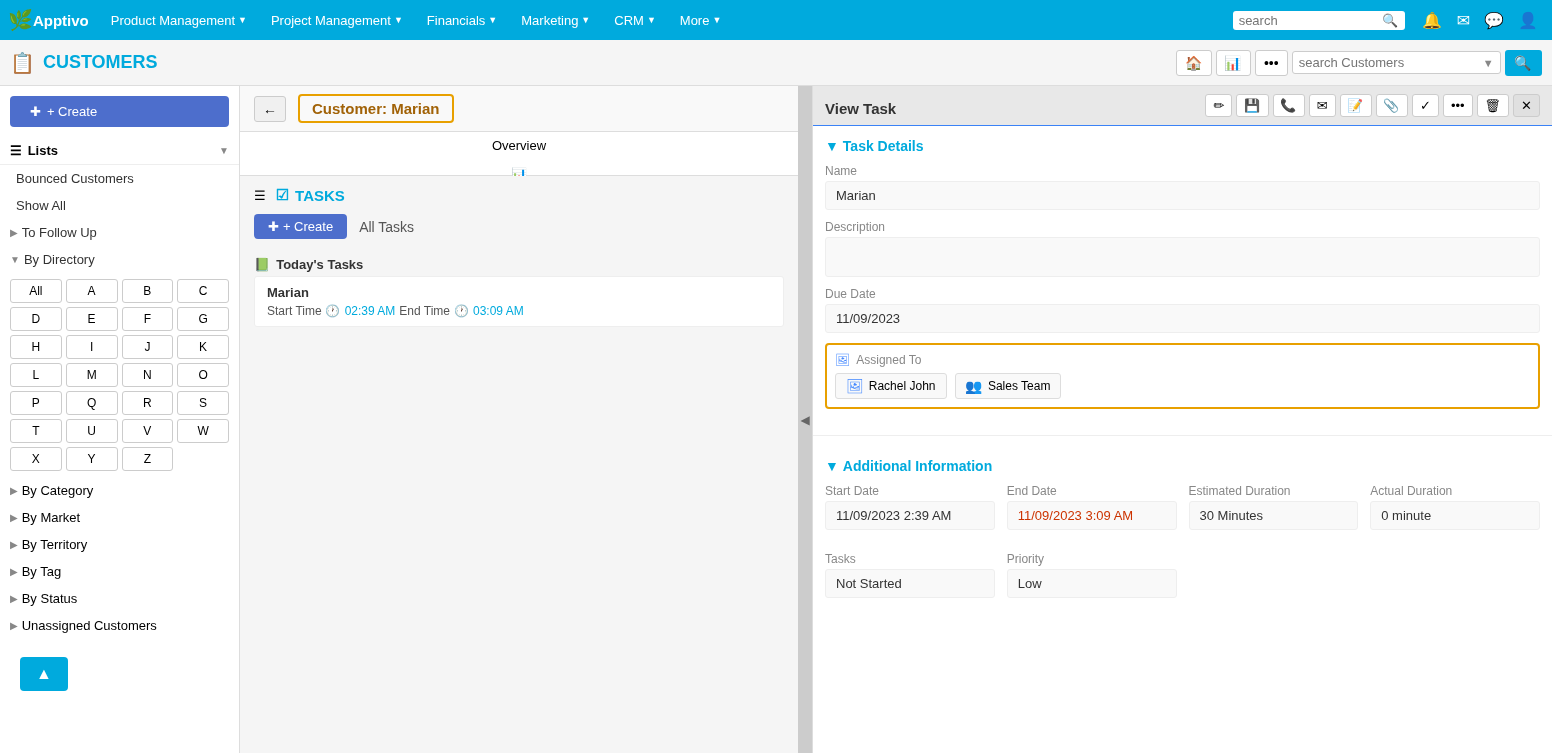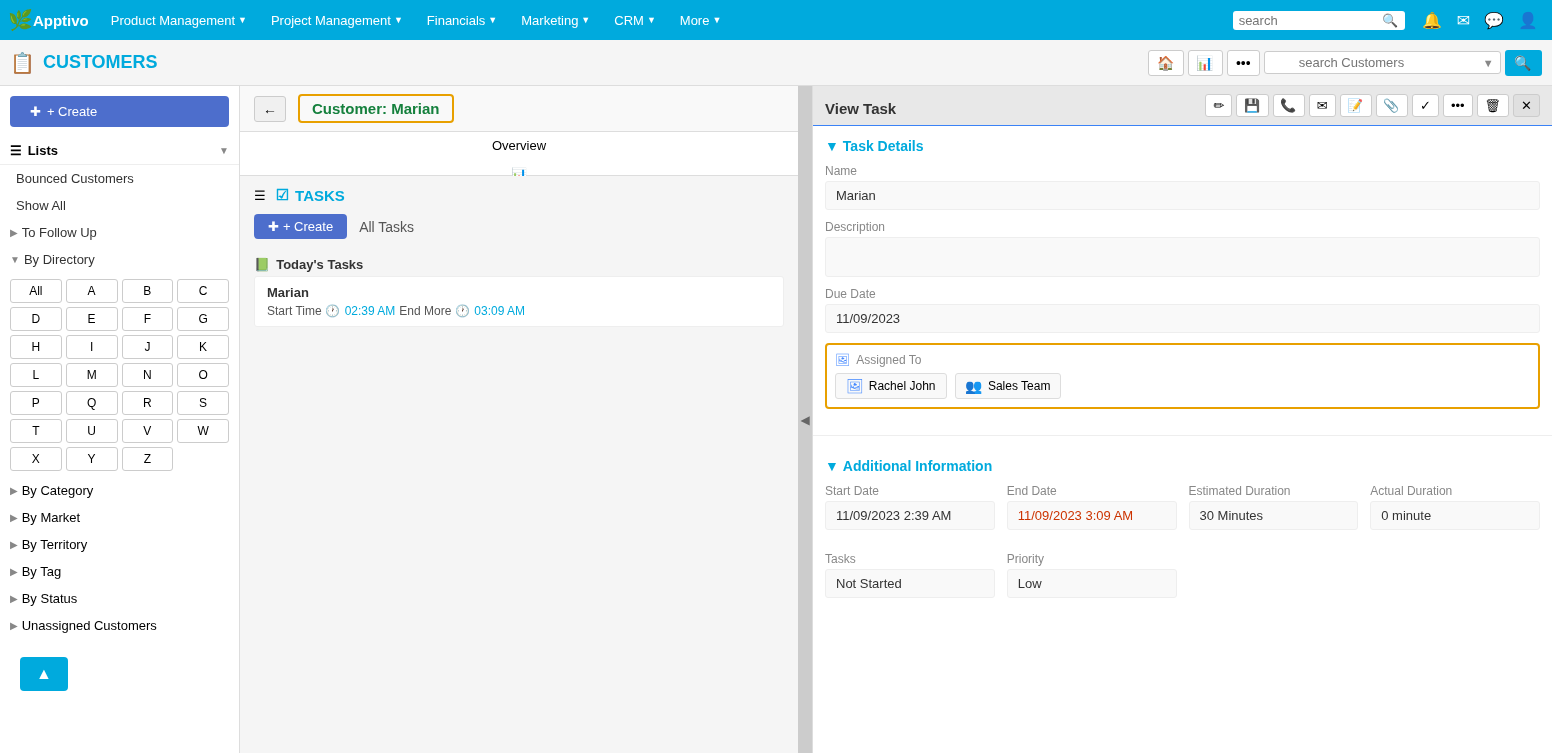--- a/index.html
+++ b/index.html
@@ -64,21 +64,21 @@
     .icon-btn-sm {
       background: #fff; border: 1px solid #ccc; border-radius: 3px;
       padding: 4px 8px; cursor: pointer; font-size: 14px;
     }
     .search-customers-box {
       display: flex; align-items: center;
       border: 1px solid #ccc; border-radius: 3px;
       background: white; padding: 3px 6px; gap: 4px;
     }
     .search-customers-box input {
-      border: none; outline: none; font-size: 13px; width: 180px; margin-left: 28px;
+      border: none; outline: none; font-size: 13px; width: 180px;
     }
     .btn-blue-icon {
       background: #00aadd; color: white; border: none;
       border-radius: 3px; padding: 5px 10px; cursor: pointer; font-size: 14px;
     }
 
     
     .main-layout {
       display: flex;
       height: calc(100vh - 86px);
@@ -152,21 +152,21 @@
     .back-btn {
       background: #f0f0f0; border: 1px solid #ccc; border-radius: 3px;
       padding: 4px 8px; cursor: pointer; font-size: 14px;
     }
     .customer-name-badge {
       border: 2px solid #e8a000;
       border-radius: 4px;
       padding: 4px 12px;
       font-size: 15px;
       font-weight: bold;
-      color: #15803d;
+      color: #a16207;
     }
 
     
     .customer-tabs {
       background: white;
       border-bottom: 1px solid #ddd;
       display: flex;
       align-items: center;
       padding: 0 8px;
       height: 44px;
@@ -513,21 +513,21 @@
           <span>📗</span>
           <span>Today's Tasks</span>
         </div>
 
         <div class="task-row">
           <div class="task-name">Marian</div>
           <div class="task-time">
             <span>Start Time</span>
             <span>🕐</span>
             <span class="task-time-val">02:39 AM</span>
-            <span>End More</span>
+            <span>End Time</span>
             <span>🕐</span>
             <span class="task-time-val">03:09 AM</span>
           </div>
         </div>
       </div>
     </div>
 
     <div class="collapse-handle">
       <span style="color:#666;font-size:12px;">◀</span>
     </div>

